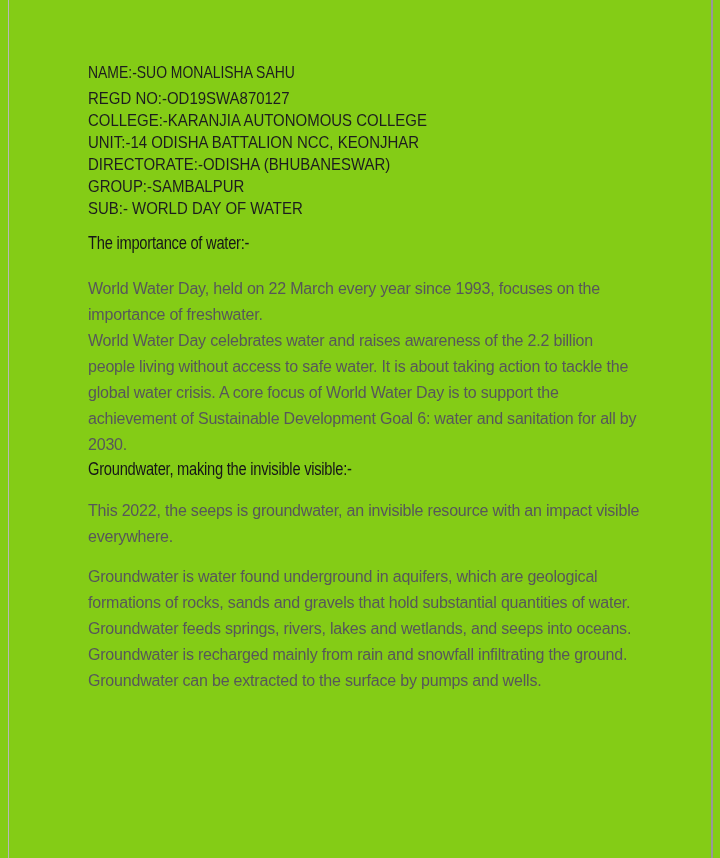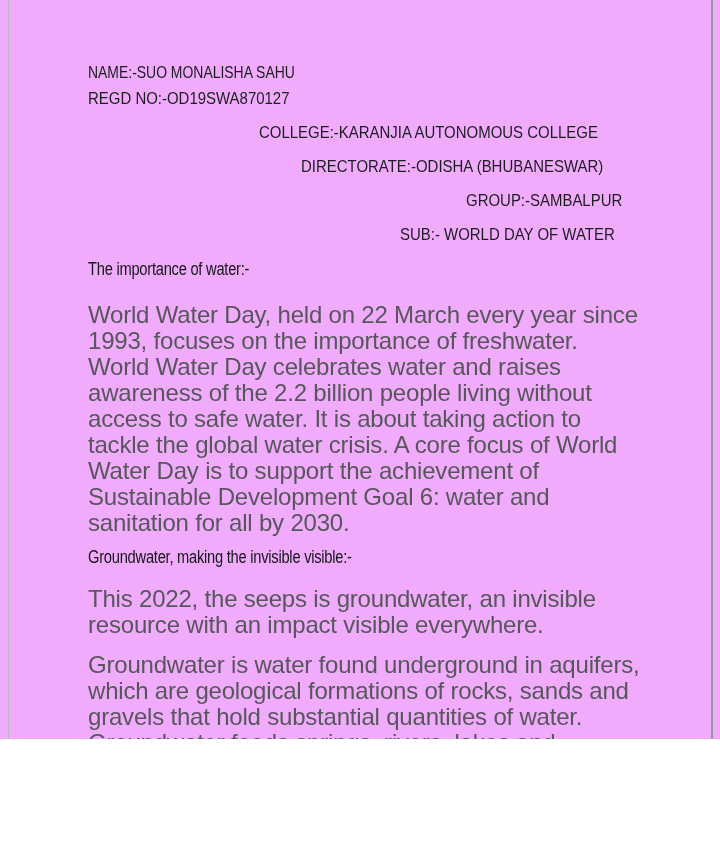--- a/index.html
+++ b/index.html
@@ -3,22 +3,22 @@
 <meta charset="utf-8">
 <style>
   html, body {
     margin: 0;
     padding: 0;
     background: #ffffff;
   }
   .page {
     position: relative;
     width: 720px;
-    height: 739px;
-    background: #f0abfc;
+    height: 858px;
+    background: #84cc16;
     overflow: hidden;
     font-family: "Liberation Sans", sans-serif;
   }
   .edge {
     position: absolute;
     top: 0;
     bottom: 0;
     background: #aeaeb0;
   }
   .edge-left  { left: 8px;   width: 1px; background: #b8b8ba; }
@@ -34,47 +34,47 @@
   
   .hline {
     margin: 0;
     font-size: 17px;
     line-height: 22px;
     font-weight: 400;
     color: #1d1d1f;
     white-space: nowrap;
   }
   .mt-regd  { margin-top: 4px; text-decoration: underline; }
-  .mt-block { margin-top: 12px; text-align: right; }
+  .mt-block { margin-top: 0; }
 
   
   .sqz {
     display: inline-block;
     transform-origin: 0 50%;
   }
   .sqz-name { transform: scaleX(0.82); }
   .sqz-reg  { transform: scaleX(0.88); }
   .sqz-bold { transform: scaleX(0.84); letter-spacing: -0.3px; }
 
   
   .sec-heading {
     margin: 0;
     font-size: 17.5px;
     line-height: 22px;
     font-weight: 400;
     color: #161618;
     white-space: nowrap;
   }
   .mt-h1 { margin-top: 12px; }
-  .mt-h2 { margin-top: 10px; }
+  .mt-h2 { margin-top: 0; }
 
   
   .body-para {
     margin: 0;
-    font-size: 24px;
+    font-size: 16px;
     line-height: 26px;
     color: #57575a;
     letter-spacing: -0.2px;
   }
   .mt-p1 { margin-top: 22px; }
   .mt-p2 { margin-top: 0; }
   .mt-p3 { margin-top: 18px; }
   .mt-p4 { margin-top: 14px; }
 </style>
 </head>
@@ -85,20 +85,21 @@
   <div class="edge edge-right"></div>
 
   <main class="content">
 
     <p class="hline"><span class="sqz sqz-name">NAME:-SUO MONALISHA SAHU</span></p>
 
     <p class="hline mt-regd"><span class="sqz sqz-reg">REGD NO:-OD19SWA870127</span></p>
 
     <p class="hline mt-block"><span class="sqz sqz-reg">COLLEGE:-KARANJIA AUTONOMOUS COLLEGE</span></p>
 
+    <p class="hline mt-block"><span class="sqz sqz-reg">UNIT:-14 ODISHA BATTALION NCC, KEONJHAR</span></p>
 
     <p class="hline mt-block"><span class="sqz sqz-reg">DIRECTORATE:-ODISHA (BHUBANESWAR)</span></p>
 
     <p class="hline mt-block"><span class="sqz sqz-reg">GROUP:-SAMBALPUR</span></p>
 
     <p class="hline mt-block"><span class="sqz sqz-reg">SUB:- WORLD DAY OF WATER</span></p>
 
     <h2 class="sec-heading mt-h1"><span class="sqz sqz-bold">The importance of water:-</span></h2>
 
     <p class="body-para mt-p1">World Water Day, held on 22 March every year since 1993, focuses on the importance of freshwater.</p>

